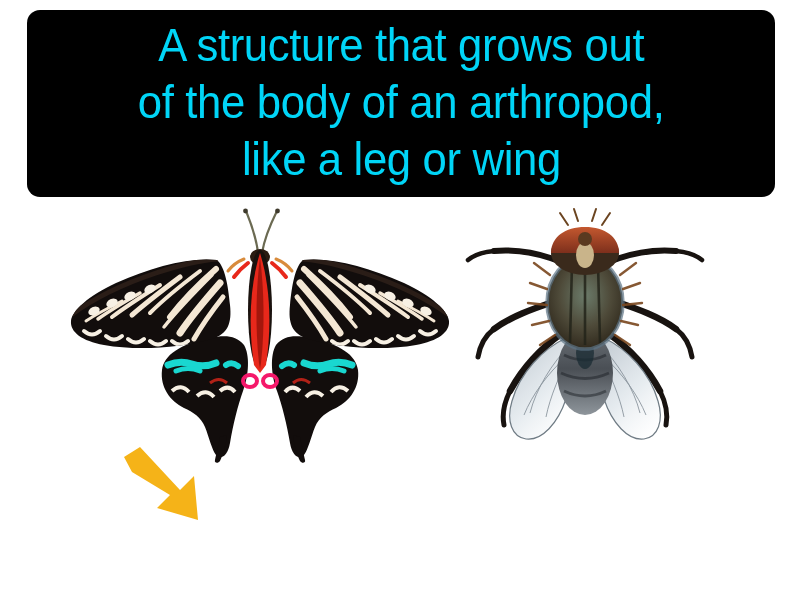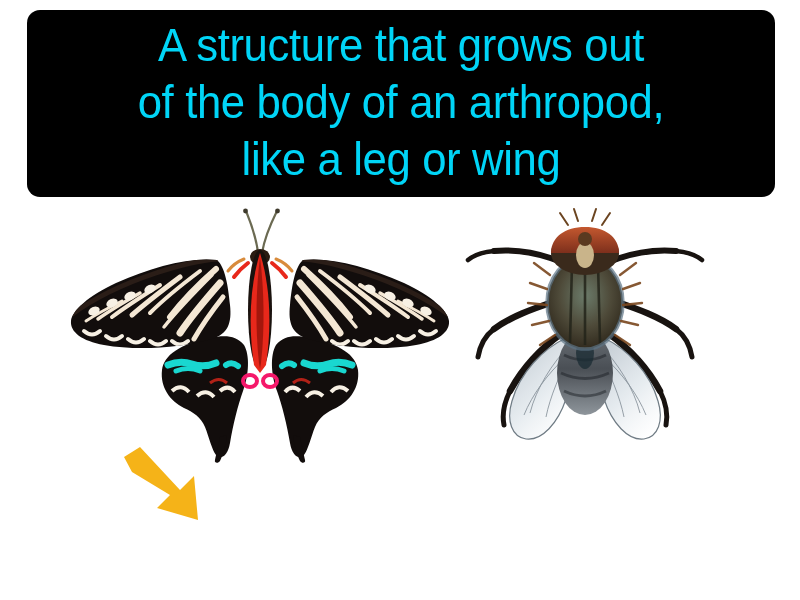--- a/index.html
+++ b/index.html
@@ -28,20 +28,21 @@
   #definition-banner {
     position: absolute;
     left: 27px;
     top: 10px;
     width: 748px;
     height: 187px;
     background: #000000;
     border-radius: 13px;
     display: flex;
     flex-direction: column;
+    align-items: center;
     justify-content: center;
     box-sizing: border-box;
     padding: 2px 10px 6px 10px;
   }
   .def-line {
     color: #00d5f7;
     font-family: "Liberation Sans Narrow", "Liberation Sans", sans-serif;
     font-size: 47px;
     line-height: 57px;
     font-weight: 400;

